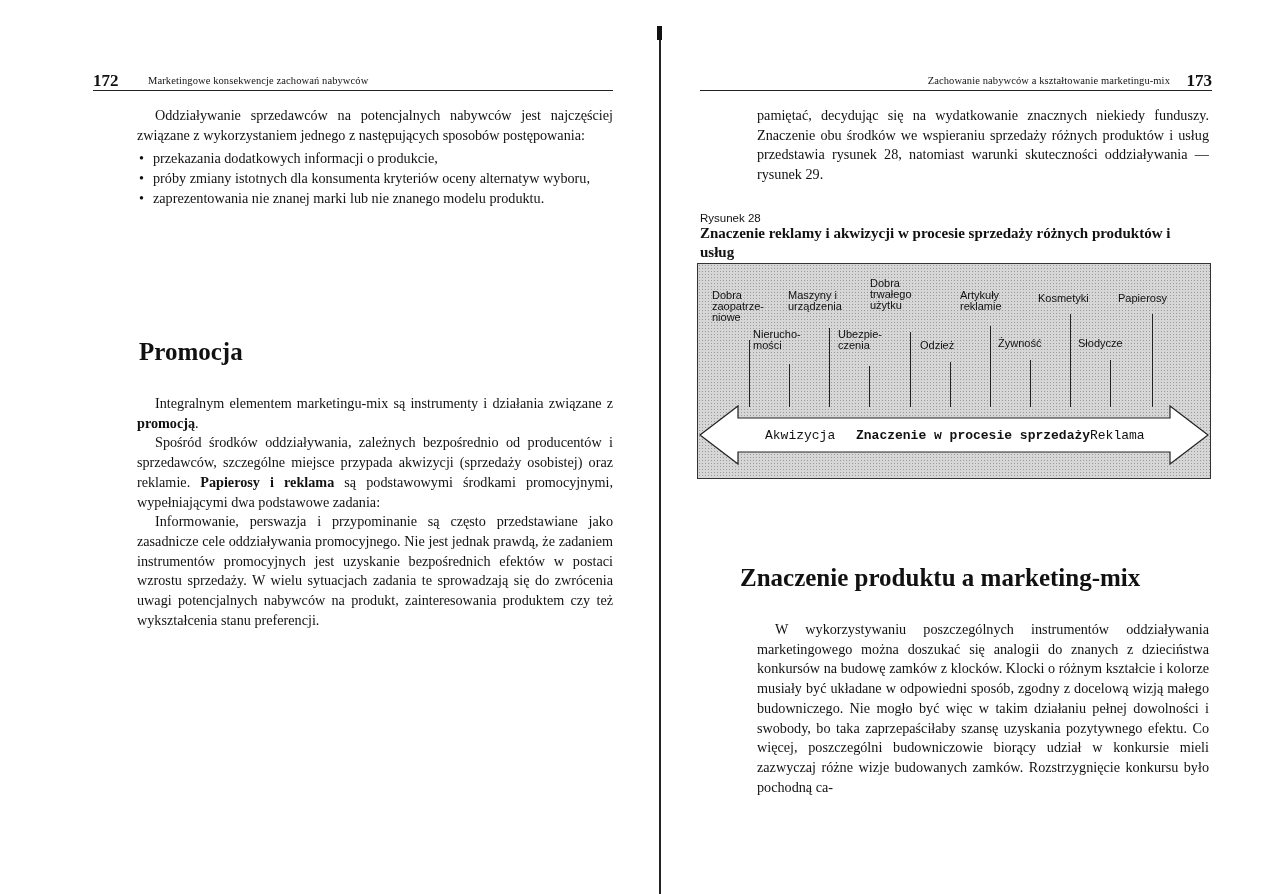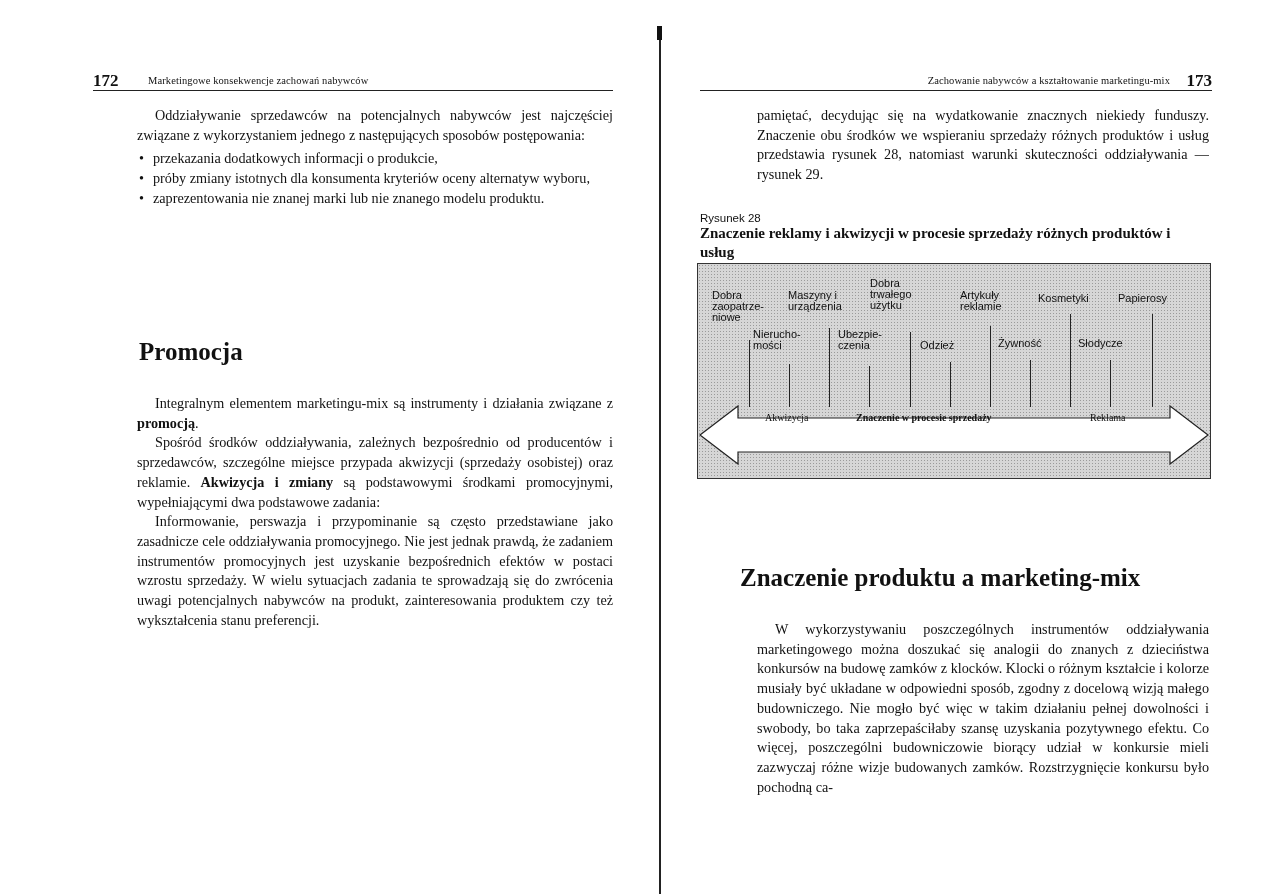--- a/index.html
+++ b/index.html
@@ -29,21 +29,21 @@
   .fig-title{position:absolute;left:700px;top:224px;width:500px;font-weight:bold;font-size:15px;line-height:19px;}
   .diagram{position:absolute;left:697px;top:263px;width:512px;height:214px;
            border:1.2px solid #333;
            background-color:#d6d6d6;
            background-image:radial-gradient(#9a9a9a 0.6px, transparent 0.8px);
            background-size:3px 3px;}
   .dlabel{position:absolute;font-family:"Liberation Sans",sans-serif;font-size:11px;line-height:11px;
           text-align:left;color:#111;}
   .tick{position:absolute;width:1.2px;background:#222;}
   .arrow-svg{position:absolute;left:0;top:0;}
-  .alabel{position:absolute;font-family:Liberation Serif, serif;font-size:10px;top:148px;}
+  .alabel{position:absolute;font-family:Liberation Mono, monospace;font-size:13px;top:164px;}
   .alabel.bold{font-weight:bold;}
 </style>
 </head>
 <body>
 
 <div class="spine"></div>
 <div class="spine-top"></div>
 
 <div class="page page-left">
   <div class="header header-left">
@@ -57,21 +57,21 @@
       <li>przekazania dodatkowych informacji o produkcie,</li>
       <li>próby zmiany istotnych dla konsumenta kryteriów oceny alternatyw wyboru,</li>
       <li>zaprezentowania nie znanej marki lub nie znanego modelu produktu.</li>
     </ul>
   </div>
 
   <div class="h2" style="left:103px;top:338px;">Promocja</div>
 
   <div class="text" style="left:137px;top:394px;width:476px;">
     <p><span>Integralnym elementem marketingu-mix są instrumenty i działania związane z </span><b>promocją</b><span>.</span></p>
-    <p><span>Spośród środków oddziaływania, zależnych bezpośrednio od producentów i sprzedawców, szczególne miejsce przypada akwizycji (sprzedaży osobistej) oraz reklamie. </span><b>Akwizycja i zmiany</b><span> są podstawowymi środkami promocyjnymi, wypełniającymi dwa podstawowe zadania:</span></p>
+    <p><span>Spośród środków oddziaływania, zależnych bezpośrednio od producentów i sprzedawców, szczególne miejsce przypada akwizycji (sprzedaży osobistej) oraz reklamie. </span><b>Papierosy i reklama</b><span> są podstawowymi środkami promocyjnymi, wypełniającymi dwa podstawowe zadania:</span></p>
     <p>Informowanie, perswazja i przypominanie są często przedstawiane jako zasadnicze cele oddziaływania promocyjnego. Nie jest jednak prawdą, że zadaniem instrumentów promocyjnych jest uzyskanie bezpośrednich efektów w postaci wzrostu sprzedaży. W wielu sytuacjach zadania te sprowadzają się do zwrócenia uwagi potencjalnych nabywców na produkt, zainteresowania produktem czy też wykształcenia stanu preferencji.</p>
   </div>
 </div>
 
 <div class="header header-right">
   <span class="rhead">Zachowanie nabywców a kształtowanie marketingu-mix</span>
   <span class="pnum">173</span>
 </div>
 
 <div class="text" style="left:757px;top:106px;width:452px;">

